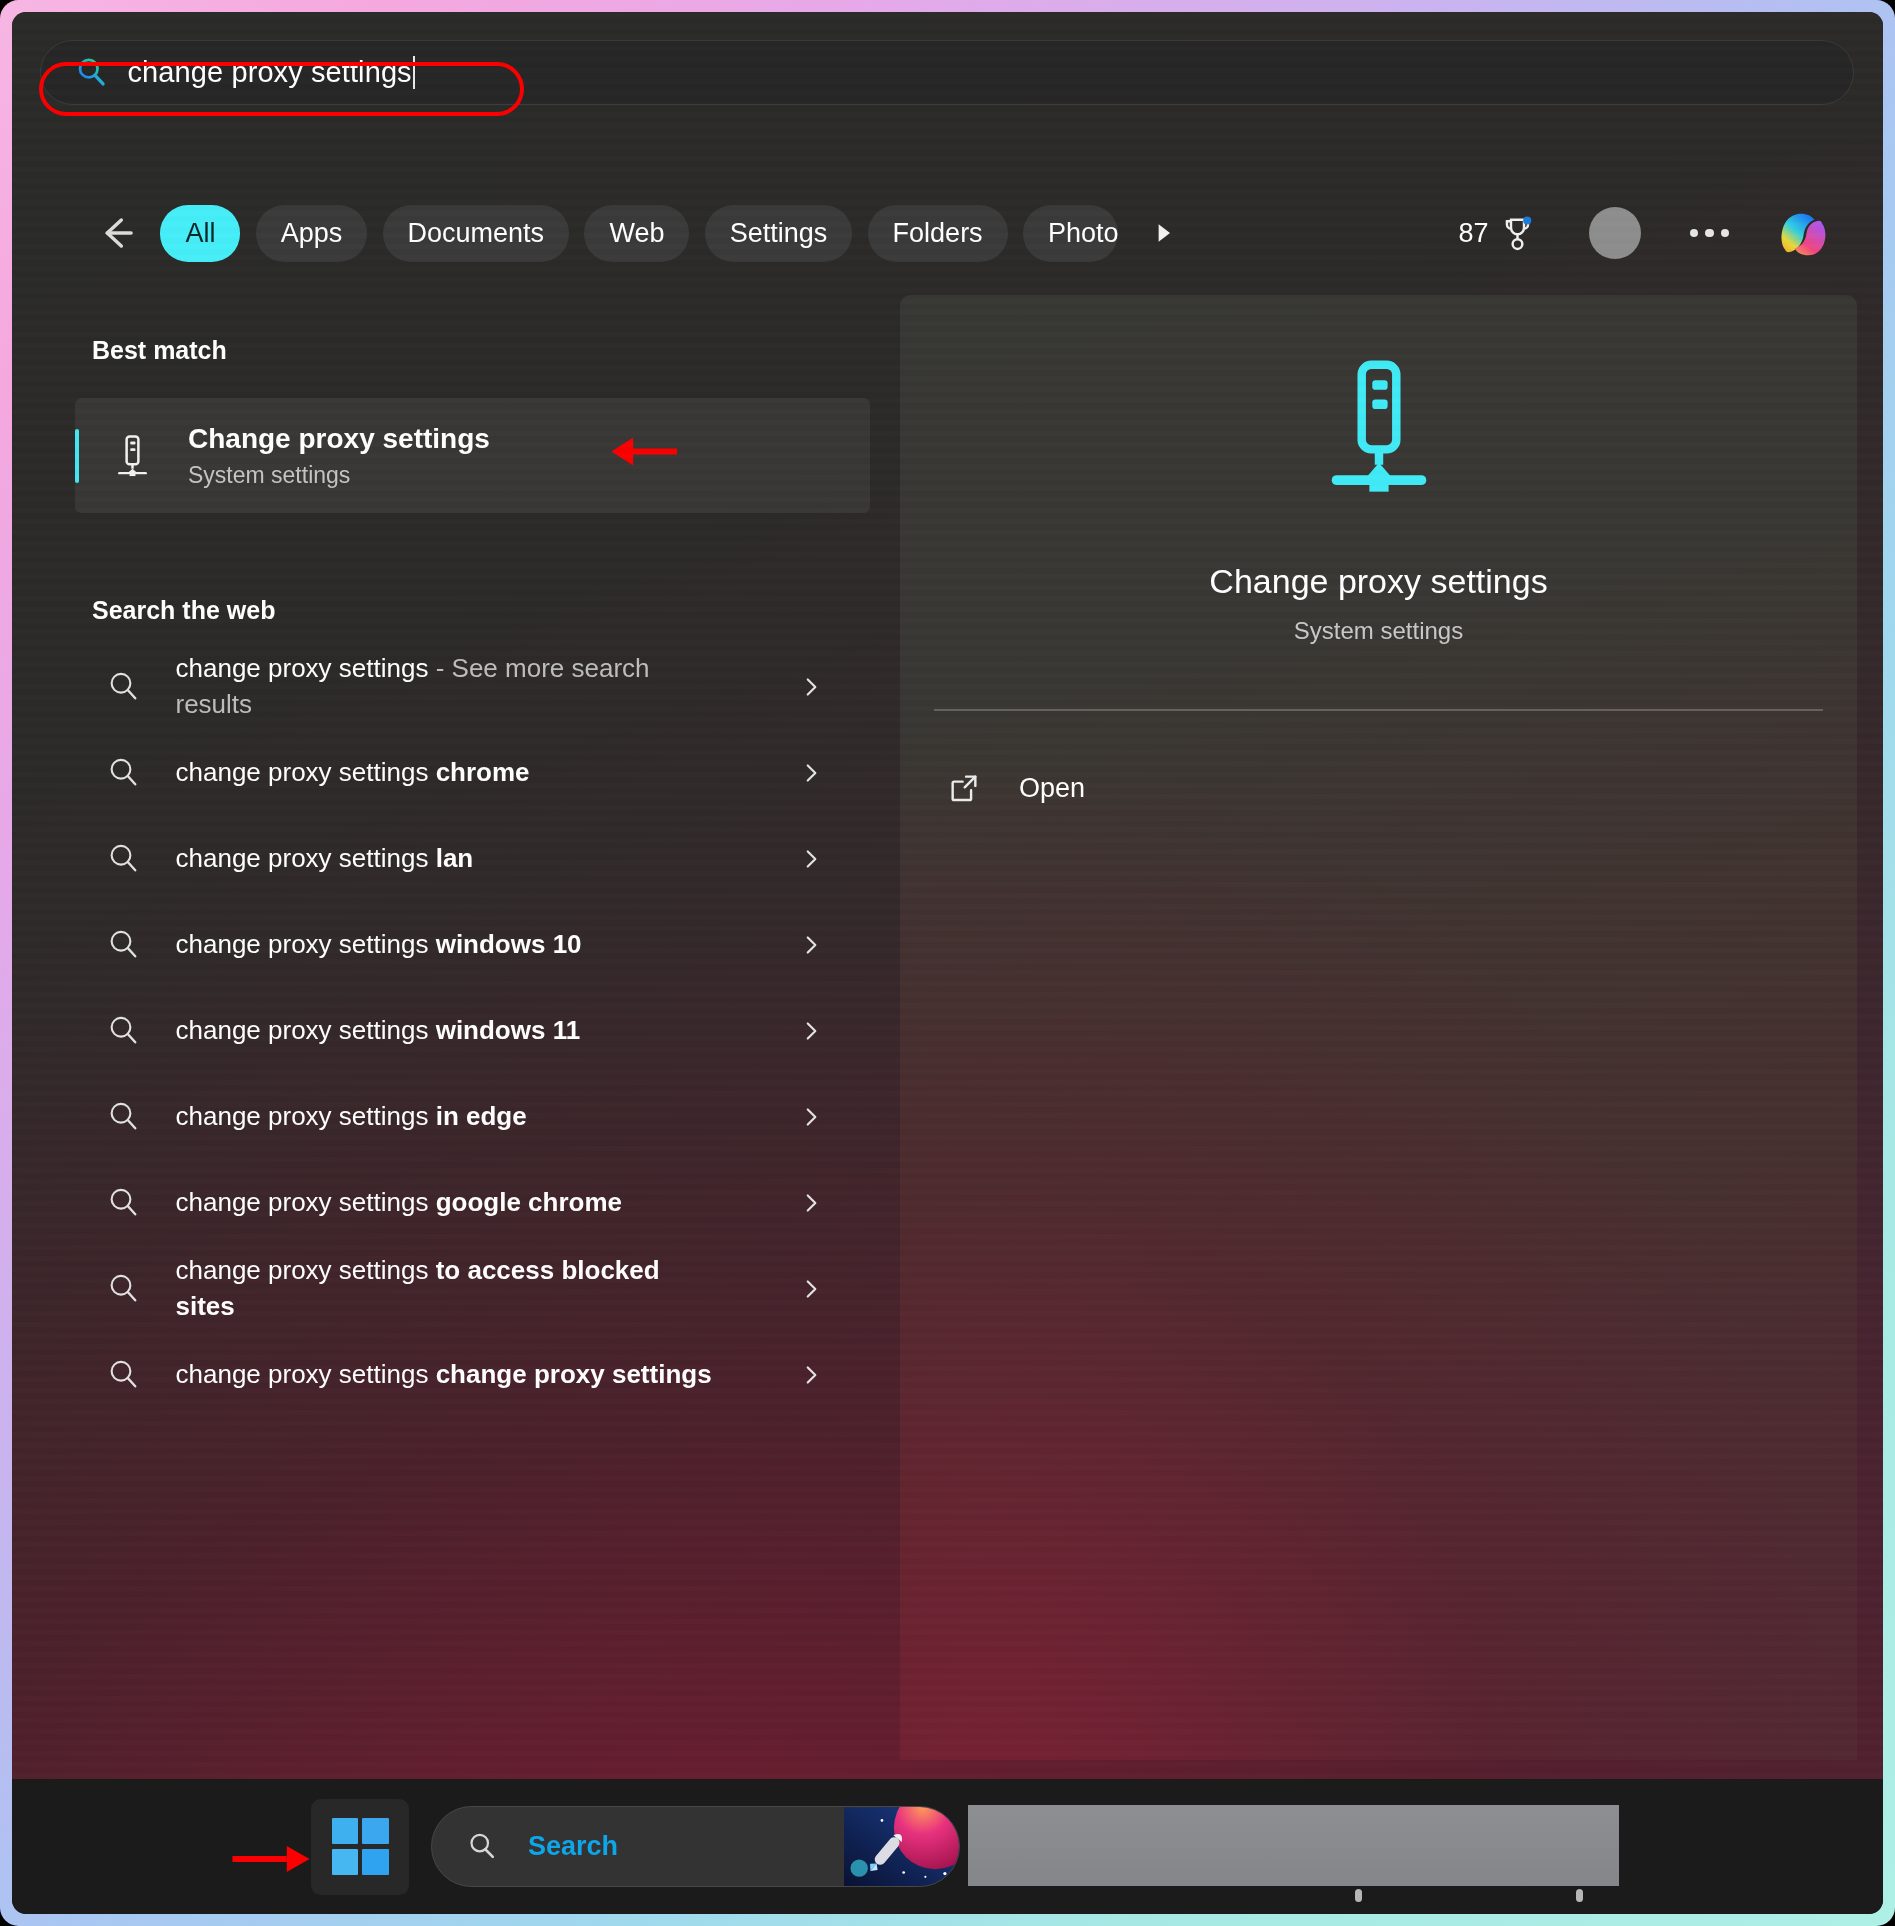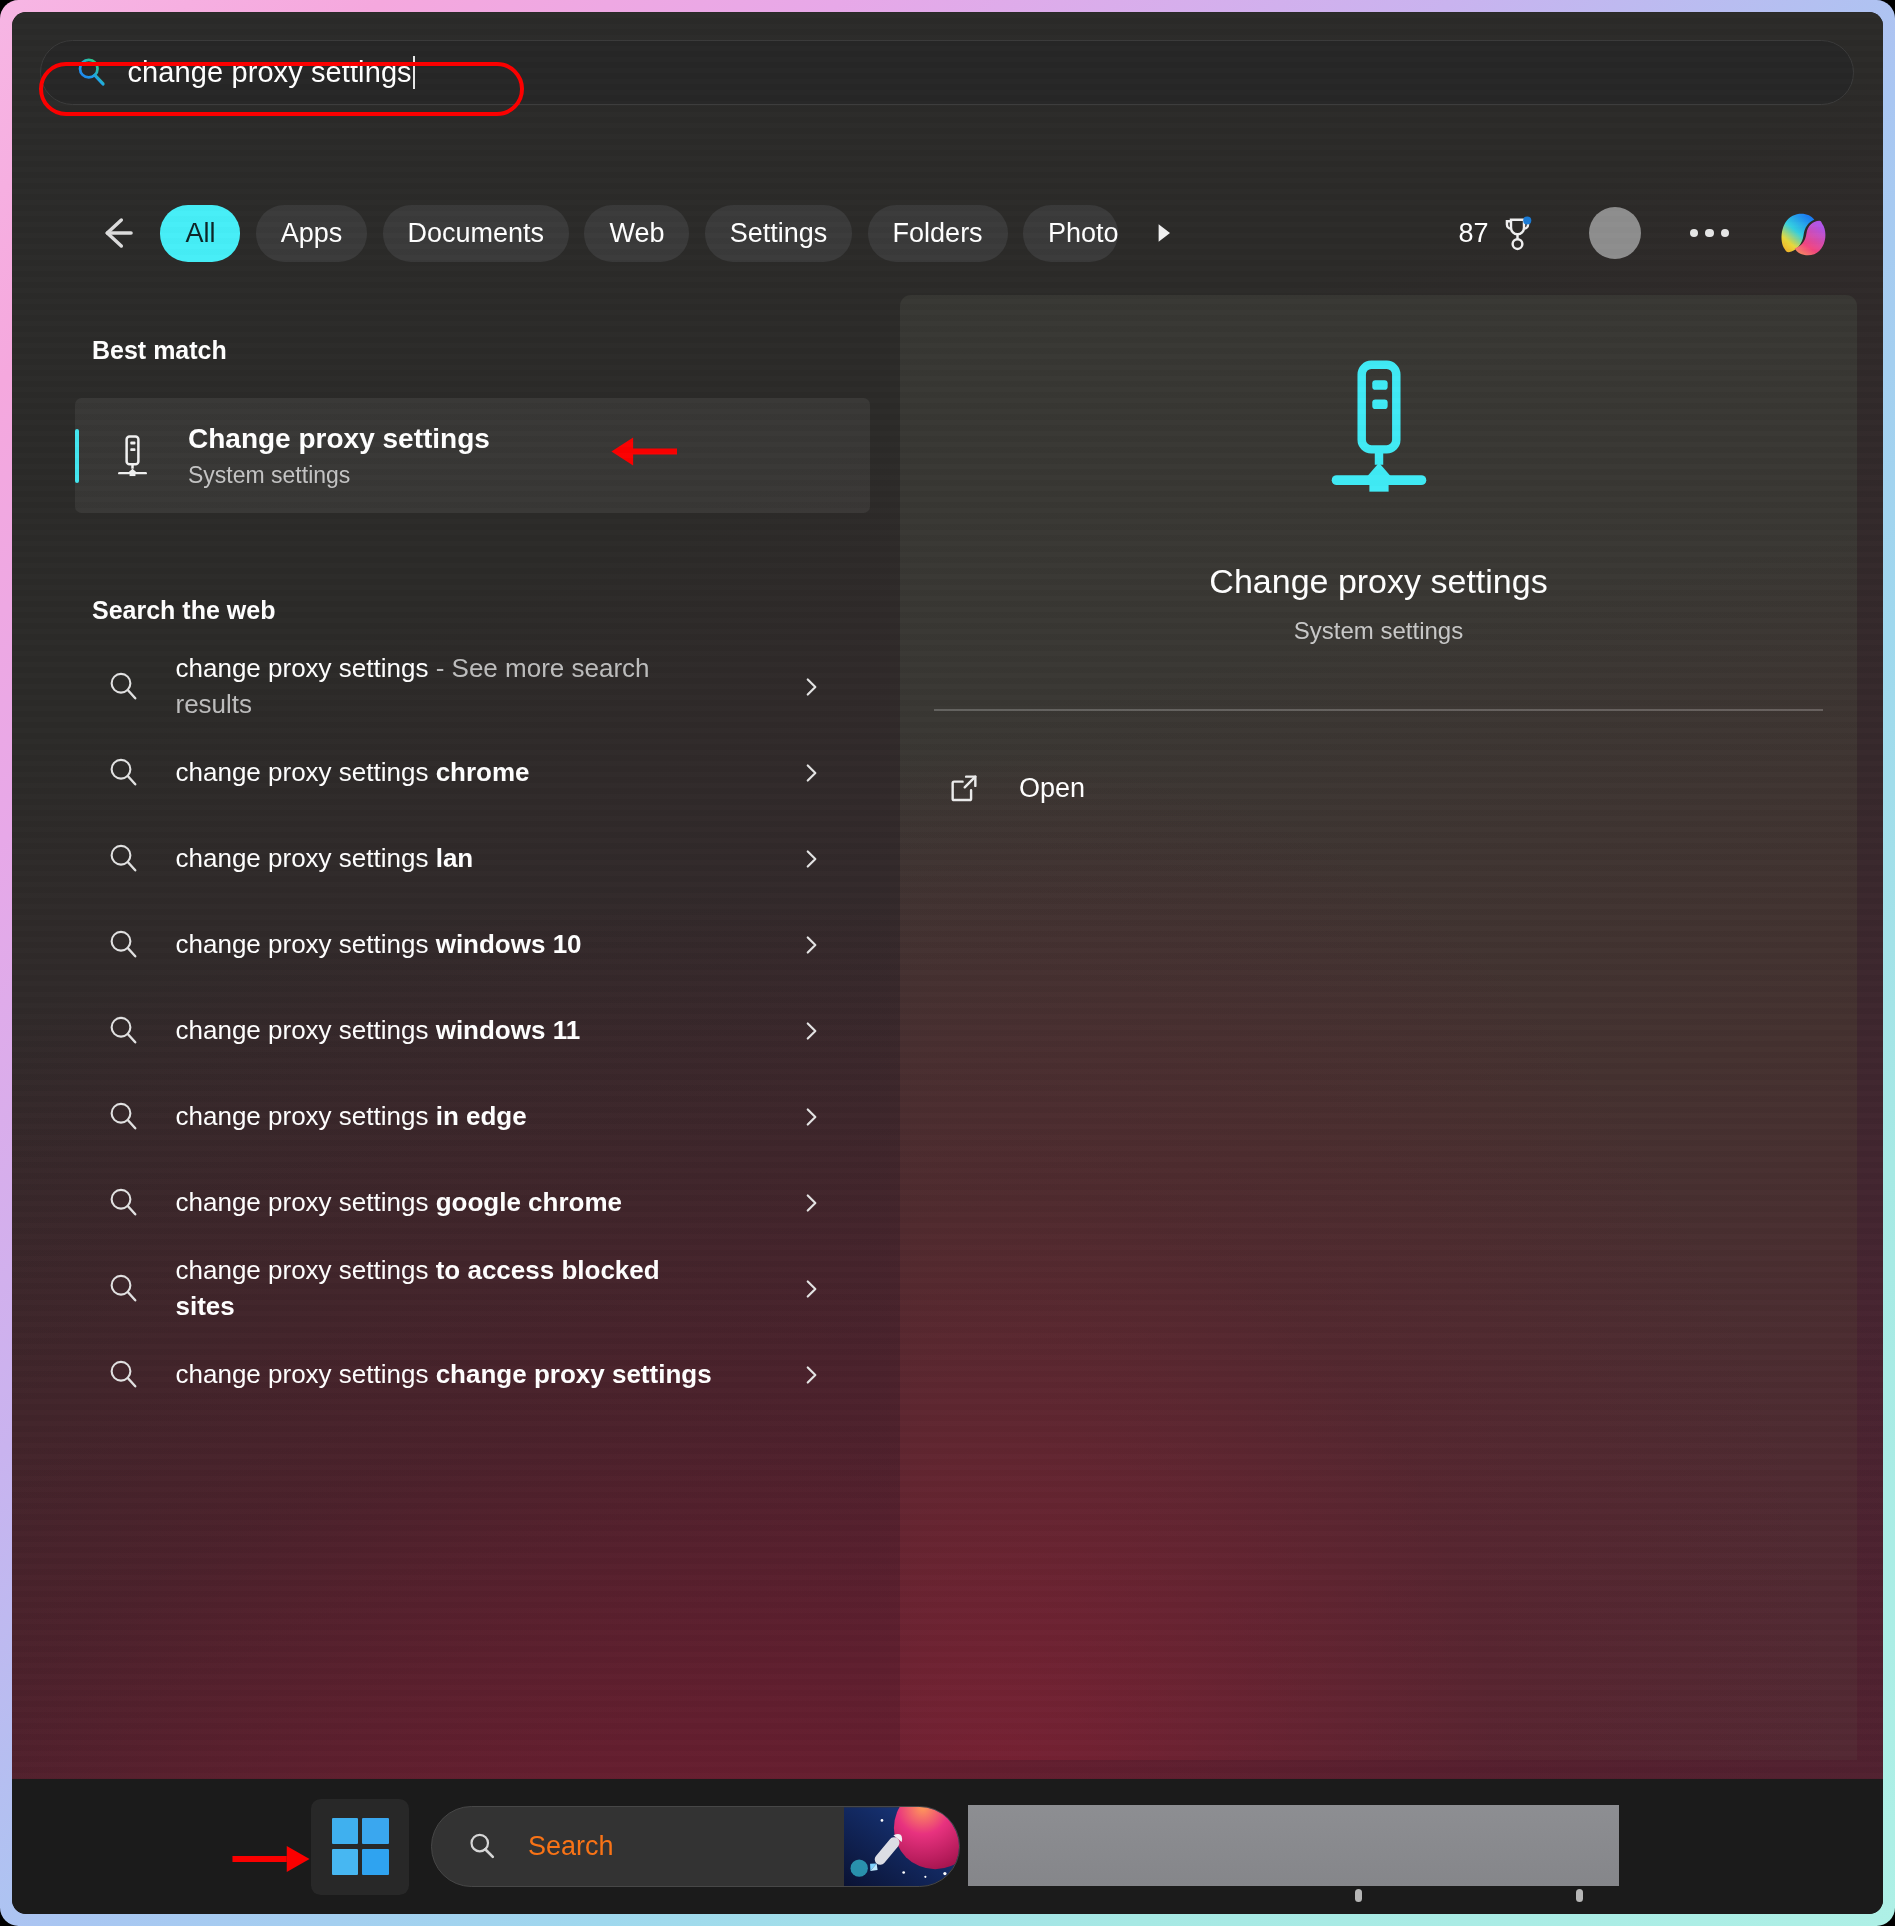--- a/index.html
+++ b/index.html
@@ -292,21 +292,21 @@
   #taskbar-search {
     position: absolute; left: 419px; top: 27px;
     width: 529px; height: 81px;
     background: #333333;
     border: 0.5px solid #474747;
     border-radius: 41px;
     display: flex; align-items: center;
     overflow: hidden;
   }
   #taskbar-search-glass { width: 33px; height: 33px; margin-left: 34px; margin-right: 29px; flex: 0 0 33px; }
-  #taskbar-search-label { color: #f97316; font-size: 27px; }
+  #taskbar-search-label { color: #0ea5e9; font-size: 27px; font-weight: bold; }
   #taskbar-search-thumb {
     margin-left: auto;
     width: 115px; height: 80px;
     flex: 0 0 115px;
   }
 
   #taskbar-redacted {
     position: absolute; left: 956px; top: 26px;
     width: 651px; height: 81px;
     background: linear-gradient(180deg, #8d8e92 0%, #85868a 100%);

